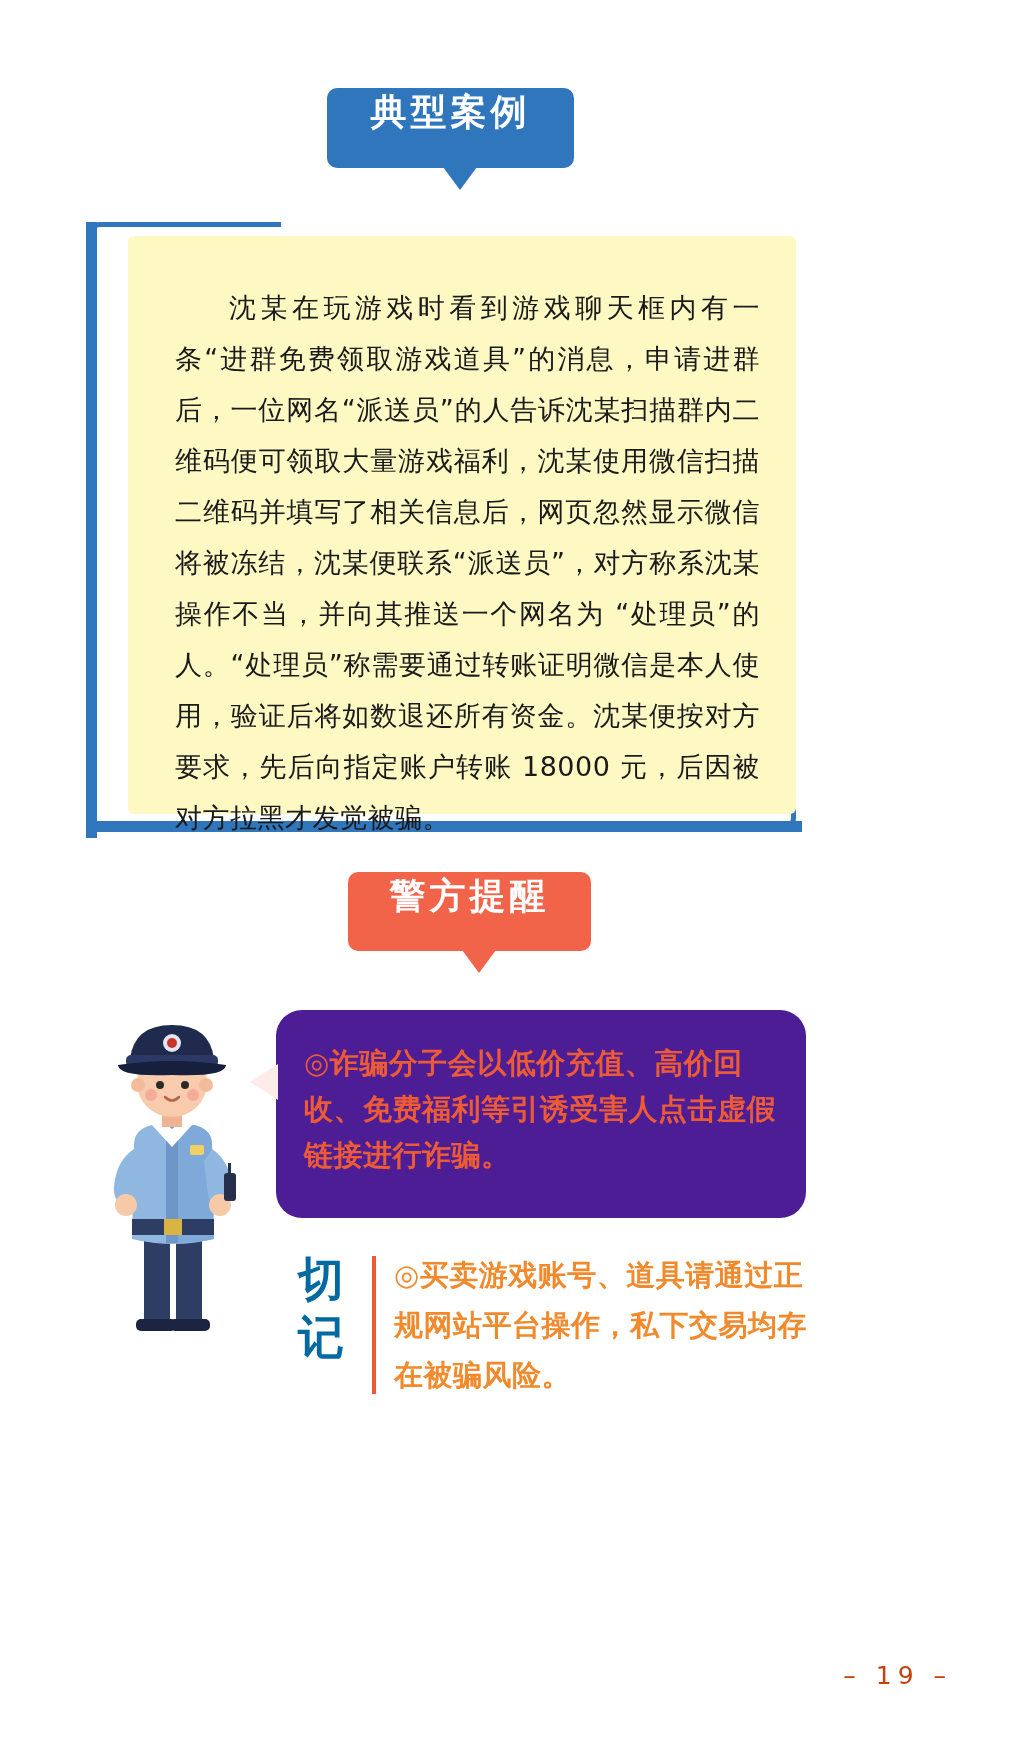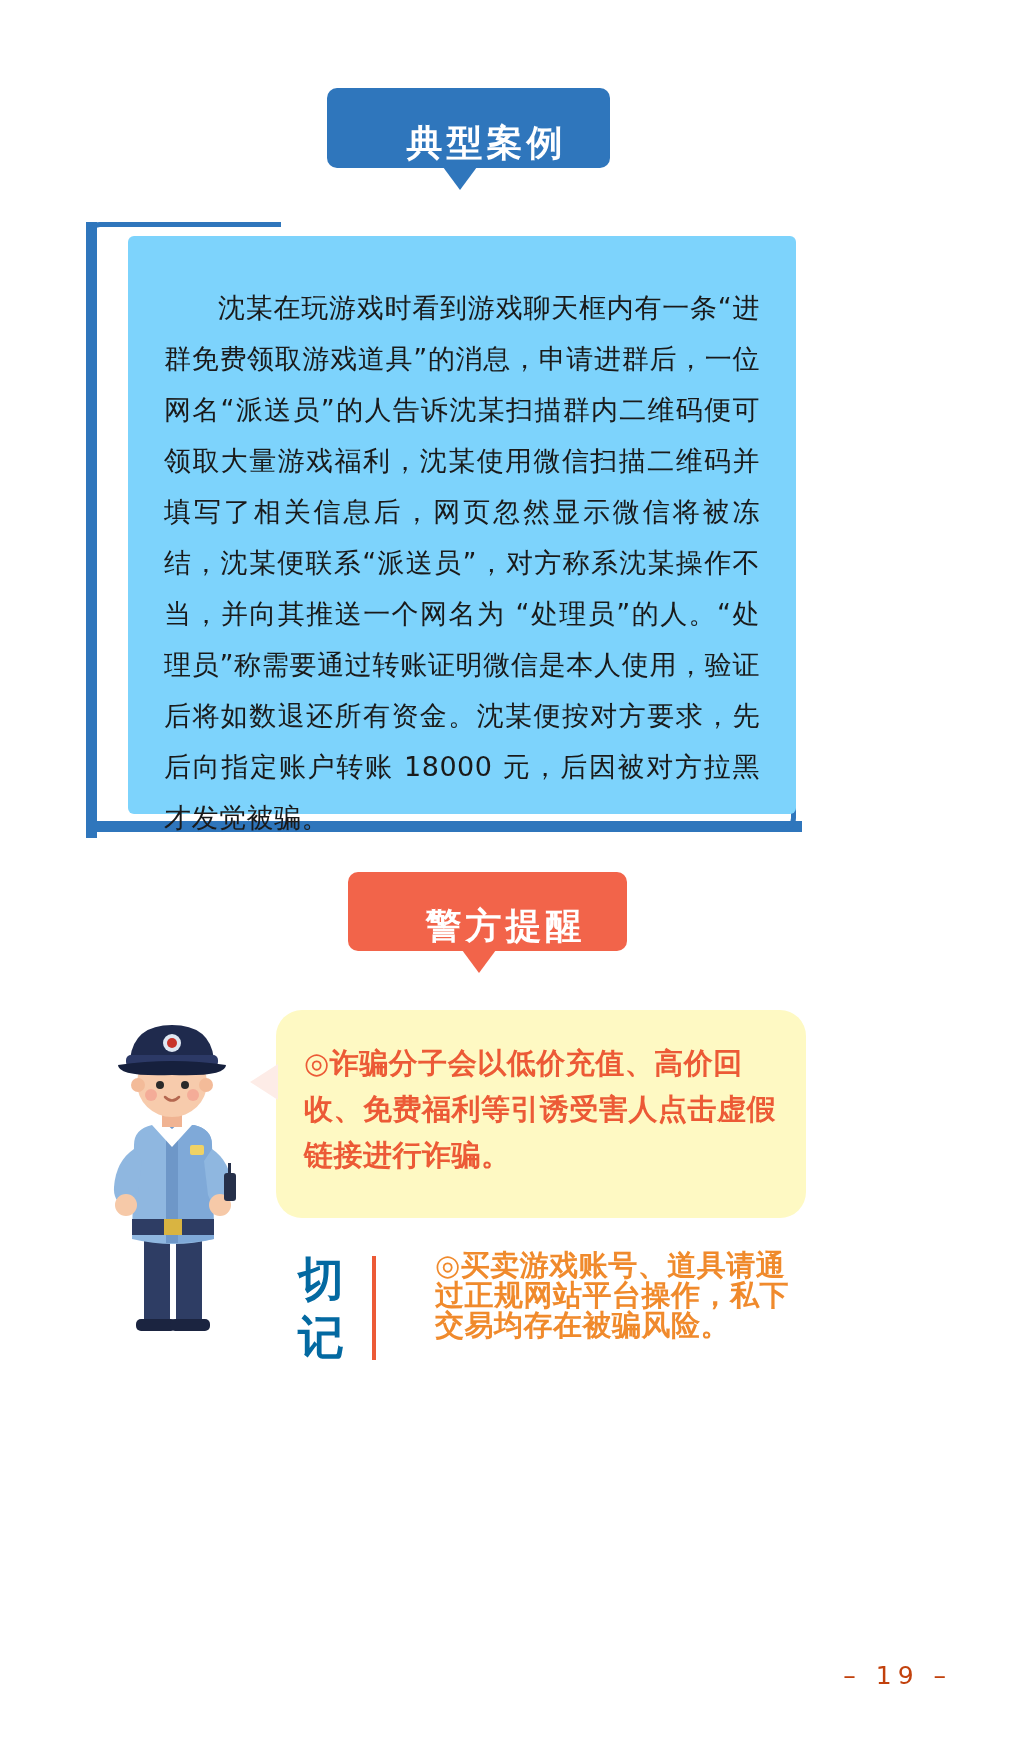--- a/index.html
+++ b/index.html
@@ -18,28 +18,27 @@
   .page {
     position: relative;
     width: 1024px;
     height: 1748px;
   }
 
   
   .badge {
     position: absolute;
     display: flex;
-    align-items: flex-end;
+    align-items: flex-start;
     justify-content: center;
     border-radius: 10px;
     color: #ffffff;
     font-family: "DejaVu Sans", "Liberation Sans", sans-serif;
     font-weight: bold;
     letter-spacing: 4px;
-    padding-left: 36px;
   }
   .badge-case {
     left: 327px;
     top: 88px;
     width: 247px;
     height: 80px;
     background: #2f76bc;
     font-size: 36px;
   }
   .badge-case .tail {
@@ -89,24 +88,24 @@
     background: #2f76bc;
     border: none;
   }
 
   .case-box {
     position: absolute;
     left: 42px;
     top: 14px;
     width: 668px;
     height: 578px;
-    background: #7dd3fc;
+    background: #fef9c3;
     border-radius: 6px;
     box-sizing: border-box;
-    padding: 46px 36px 30px 36px;
+    padding: 46px 36px 30px 47px;
   }
   .case-text {
     font-family: "DejaVu Sans", "Liberation Sans", sans-serif;
     font-size: 27px;
     line-height: 51px;
     color: #1a1a1a;
     text-align: justify;
     text-indent: 54px;
     letter-spacing: 0.5px;
   }
@@ -130,21 +129,21 @@
     border-right: 17px solid transparent;
     border-top: 23px solid #f2644a;
   }
 
   .tip-bubble {
     position: absolute;
     left: 276px;
     top: 1010px;
     width: 530px;
     height: 208px;
-    background: #fef9c3;
+    background: #4c1d95;
     border-radius: 26px;
     box-sizing: border-box;
     padding: 30px 28px;
   }
   .tip-bubble .bub-tail {
     position: absolute;
     left: -26px;
     top: 54px;
     width: 0;
     height: 0;
@@ -184,25 +183,24 @@
   .remember-divider {
     width: 4px;
     align-self: stretch;
     background: #ec5a36;
     margin: 6px 18px 6px 20px;
     flex: none;
   }
   .remember-text {
     font-family: "DejaVu Sans", "Liberation Sans", sans-serif;
     font-size: 29px;
-    line-height: 30px;
+    line-height: 50px;
     font-weight: bold;
     color: #f08a2c;
     letter-spacing: 0.5px;
-    margin-left: 41px;
   }
 
   
   .officer {
     position: absolute;
     left: 72px;
     top: 1005px;
     width: 200px;
     height: 330px;
   }

